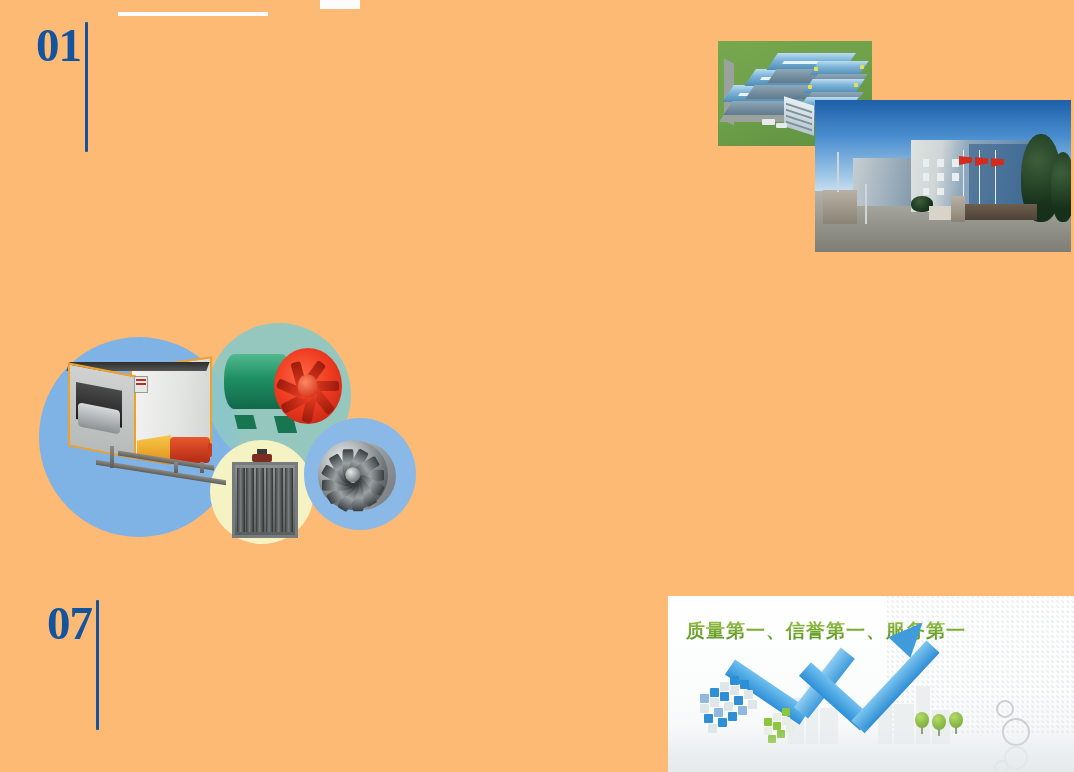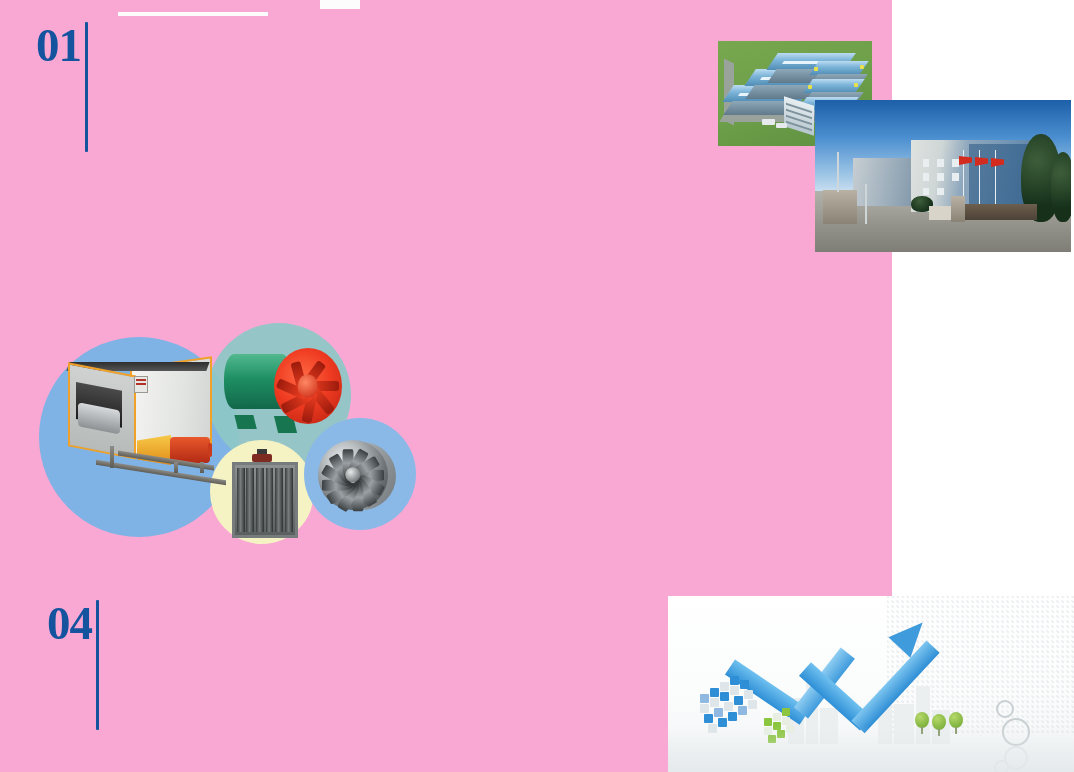--- a/index.html
+++ b/index.html
@@ -1,20 +1,20 @@
 <!DOCTYPE html>
 <html><head>
 <meta charset="utf-8">
 <style>
   html,body{margin:0;padding:0;background:#ffffff;}
   body{
     width:1074px;height:772px;position:relative;overflow:hidden;
     font-family:"Liberation Sans","DejaVu Sans",sans-serif;
   }
-  .stage{position:absolute;left:0;top:0;width:892px;height:772px;background:#f9a8d4;}
+  .stage{position:absolute;left:0;top:0;width:1074px;height:772px;background:#fdba74;}
 
   
   .marker{position:absolute;display:flex;align-items:flex-start;}
   .marker .num{
     font-family:"Liberation Serif","DejaVu Serif",serif;
     font-weight:700;font-size:47px;line-height:46px;
     color:#14549f;letter-spacing:-1px;
   }
   .marker .rule{width:3px;background:#14549f;border-radius:1px;}
   .marker.right .rule{margin-right:6px;}
@@ -313,36 +313,37 @@
       <div class="bl" style="transform:rotate(210deg) translateY(-50%);"></div>
       <div class="bl" style="transform:rotate(240deg) translateY(-50%);"></div>
       <div class="bl" style="transform:rotate(270deg) translateY(-50%);"></div>
       <div class="bl" style="transform:rotate(300deg) translateY(-50%);"></div>
       <div class="bl" style="transform:rotate(330deg) translateY(-50%);"></div>
       <div class="hub"></div>
     </div>
   </div>
 
   <div class="marker right" style="left:47px;top:600px;">
-    <span class="num">04</span>
+    <span class="num">07</span>
     <span class="rule" style="height:130px;margin-left:4px;"></span>
   </div>
 
   <div class="banner" style="left:668px;top:596px;width:406px;height:176px;">
 
     <div class="bn-map"></div>
 
     <div class="bn-city" style="left:120px;width:16px;height:46px;"></div>
     <div class="bn-city" style="left:138px;width:12px;height:62px;"></div>
     <div class="bn-city" style="left:152px;width:18px;height:36px;"></div>
     <div class="bn-city" style="left:210px;width:14px;height:54px;"></div>
     <div class="bn-city" style="left:226px;width:20px;height:40px;"></div>
     <div class="bn-city" style="left:248px;width:14px;height:58px;"></div>
     <div class="bn-city" style="left:264px;width:18px;height:34px;"></div>
 
+    <div class="bn-slogan" style="left:18px;top:22px;">质量第一、信誉第一、服务第一</div>
 
     <div class="bn-arrow" style="left:0;top:0;width:406px;height:176px;">
       <div class="bn-seg" style="left:62px;top:62px;width:90px;height:18px;transform:rotate(34deg);transform-origin:0 50%;"></div>
       <div class="bn-seg" style="left:133px;top:108px;width:76px;height:18px;transform:rotate(-52deg);transform-origin:0 50%;background:linear-gradient(180deg,#8fcdf2,#3f9bdc);"></div>
       <div class="bn-seg" style="left:137px;top:64px;width:82px;height:18px;transform:rotate(42deg);transform-origin:0 50%;"></div>
       <div class="bn-seg" style="left:190px;top:122px;width:110px;height:18px;transform:rotate(-47deg);transform-origin:0 50%;background:linear-gradient(180deg,#7ec6f0,#2f8ed5);"></div>
       <div class="bn-head" style="left:228px;top:22px;border-left:15px solid transparent;border-right:15px solid transparent;border-bottom:34px solid #3f9bdc;transform:rotate(43deg);"></div>
     </div>
 
     <div style="position:absolute;left:32px;top:76px;width:60px;height:62px;">

